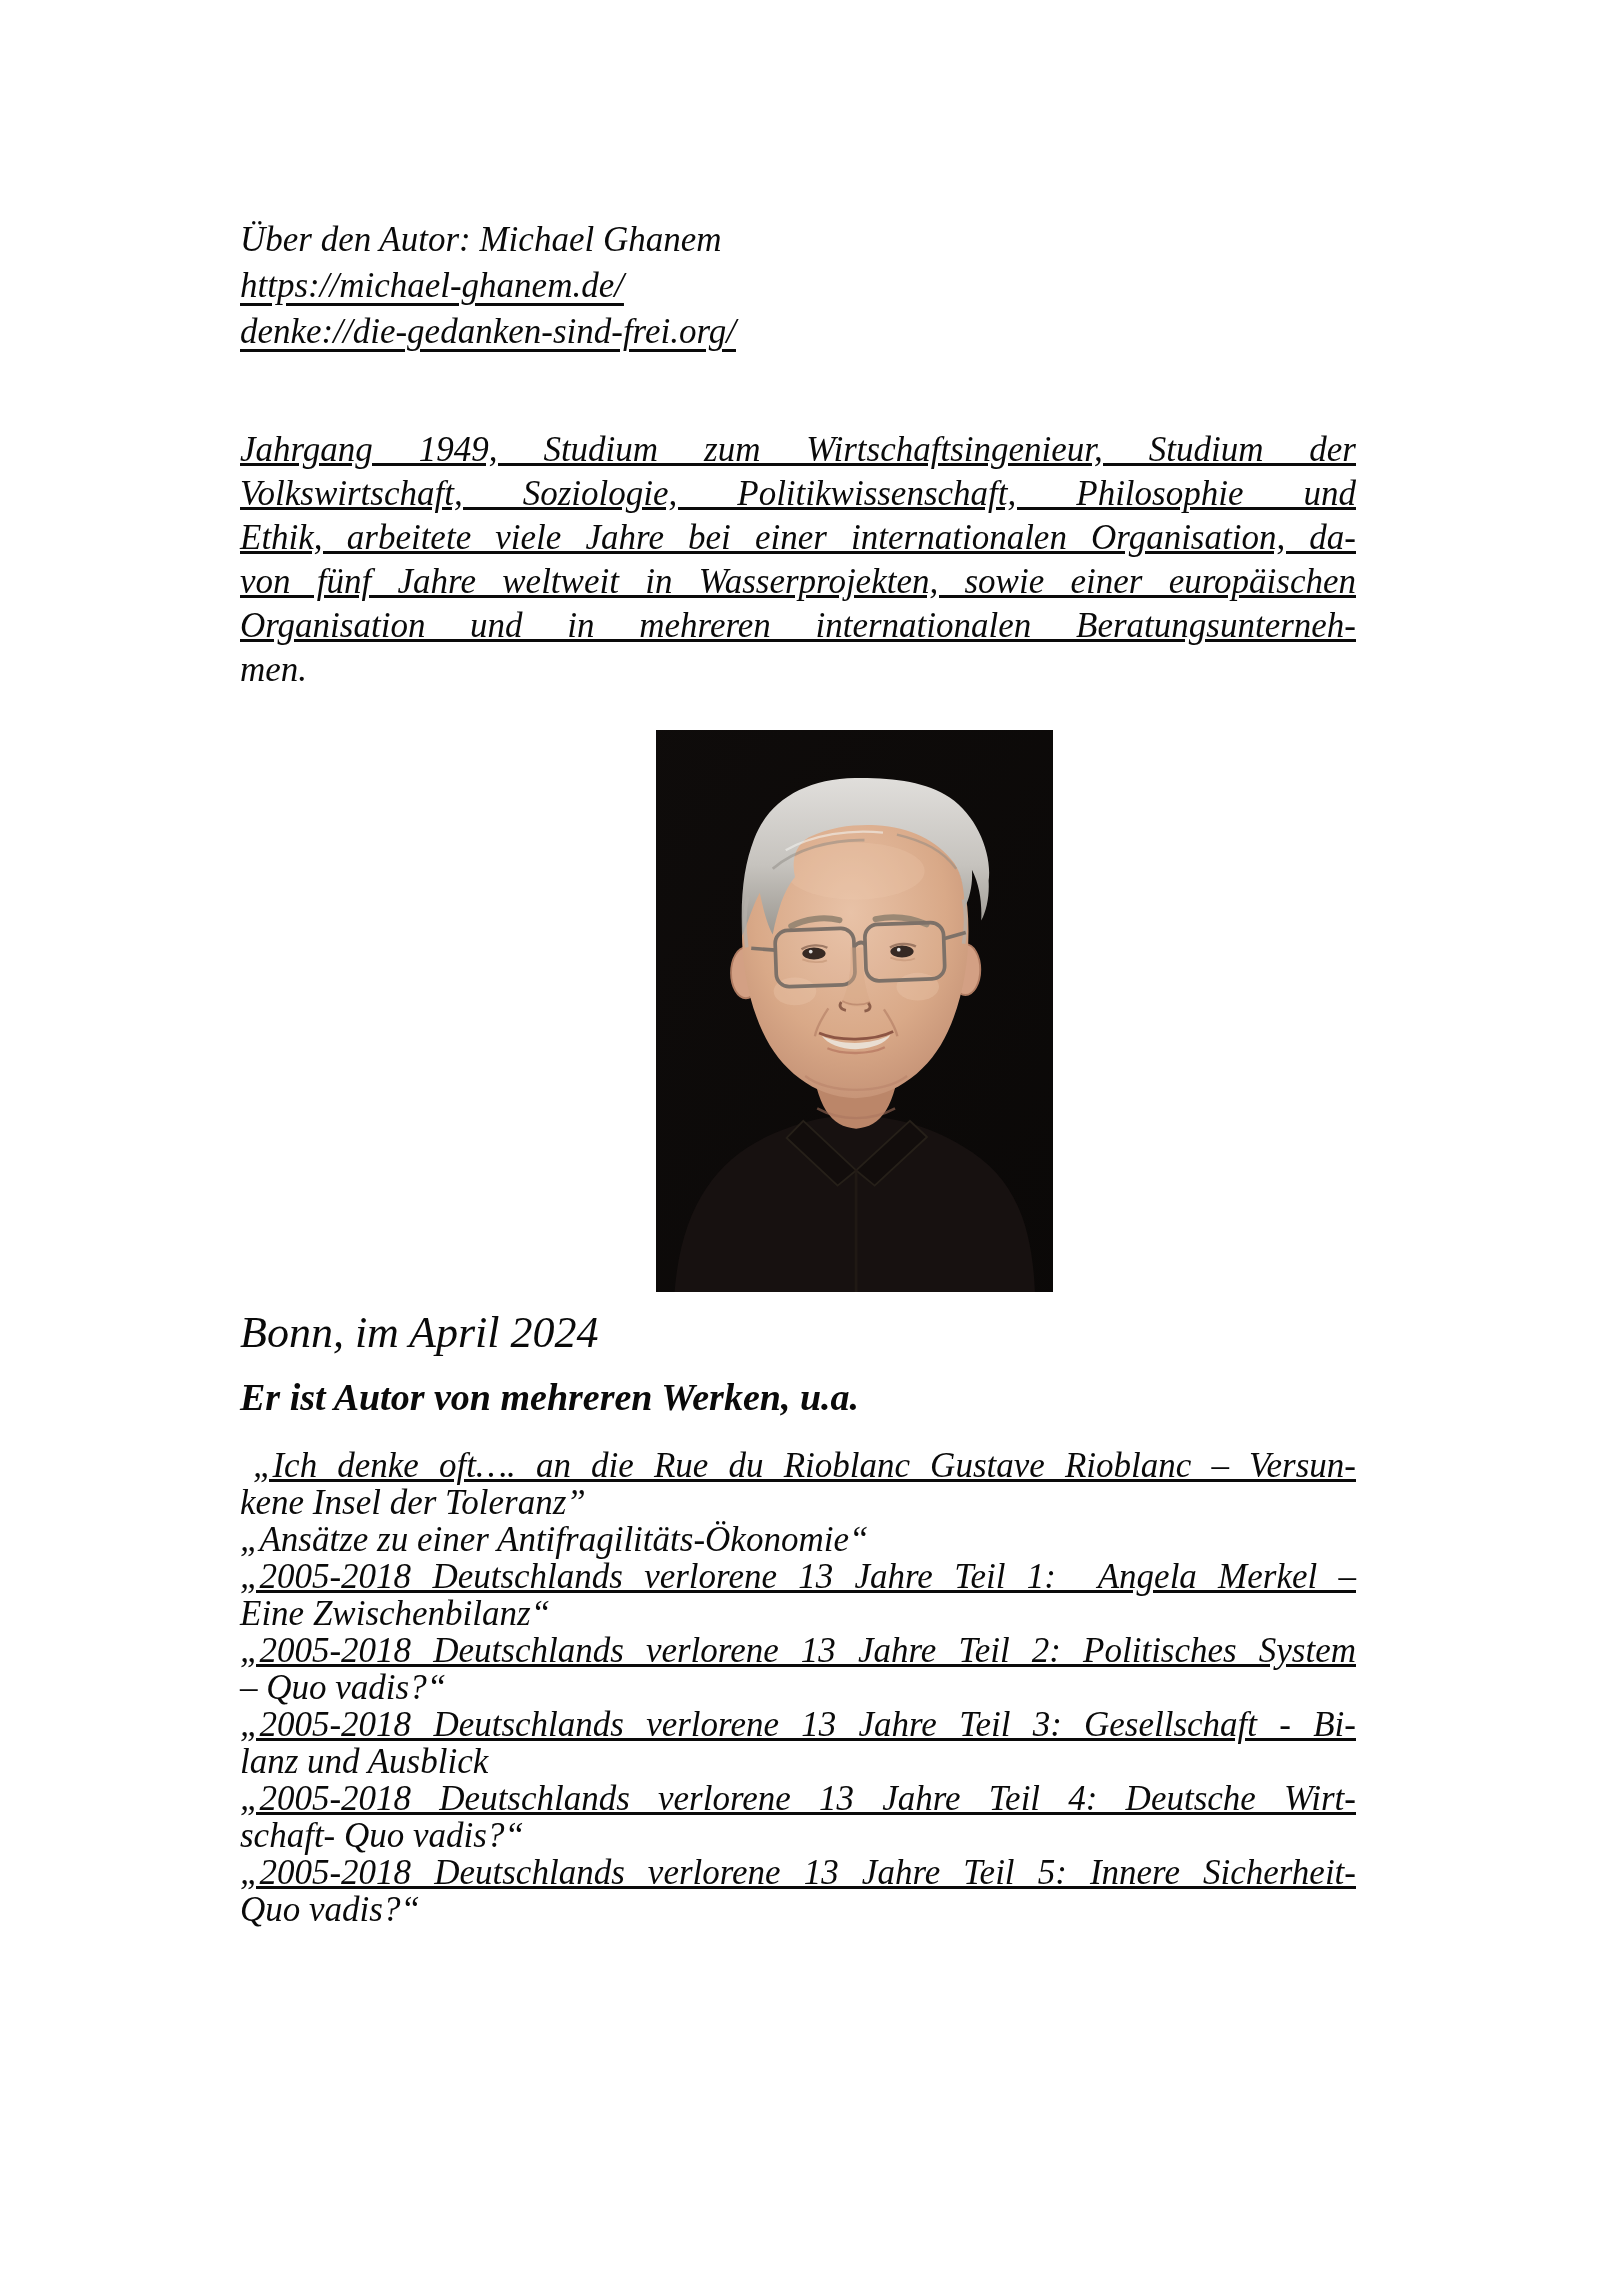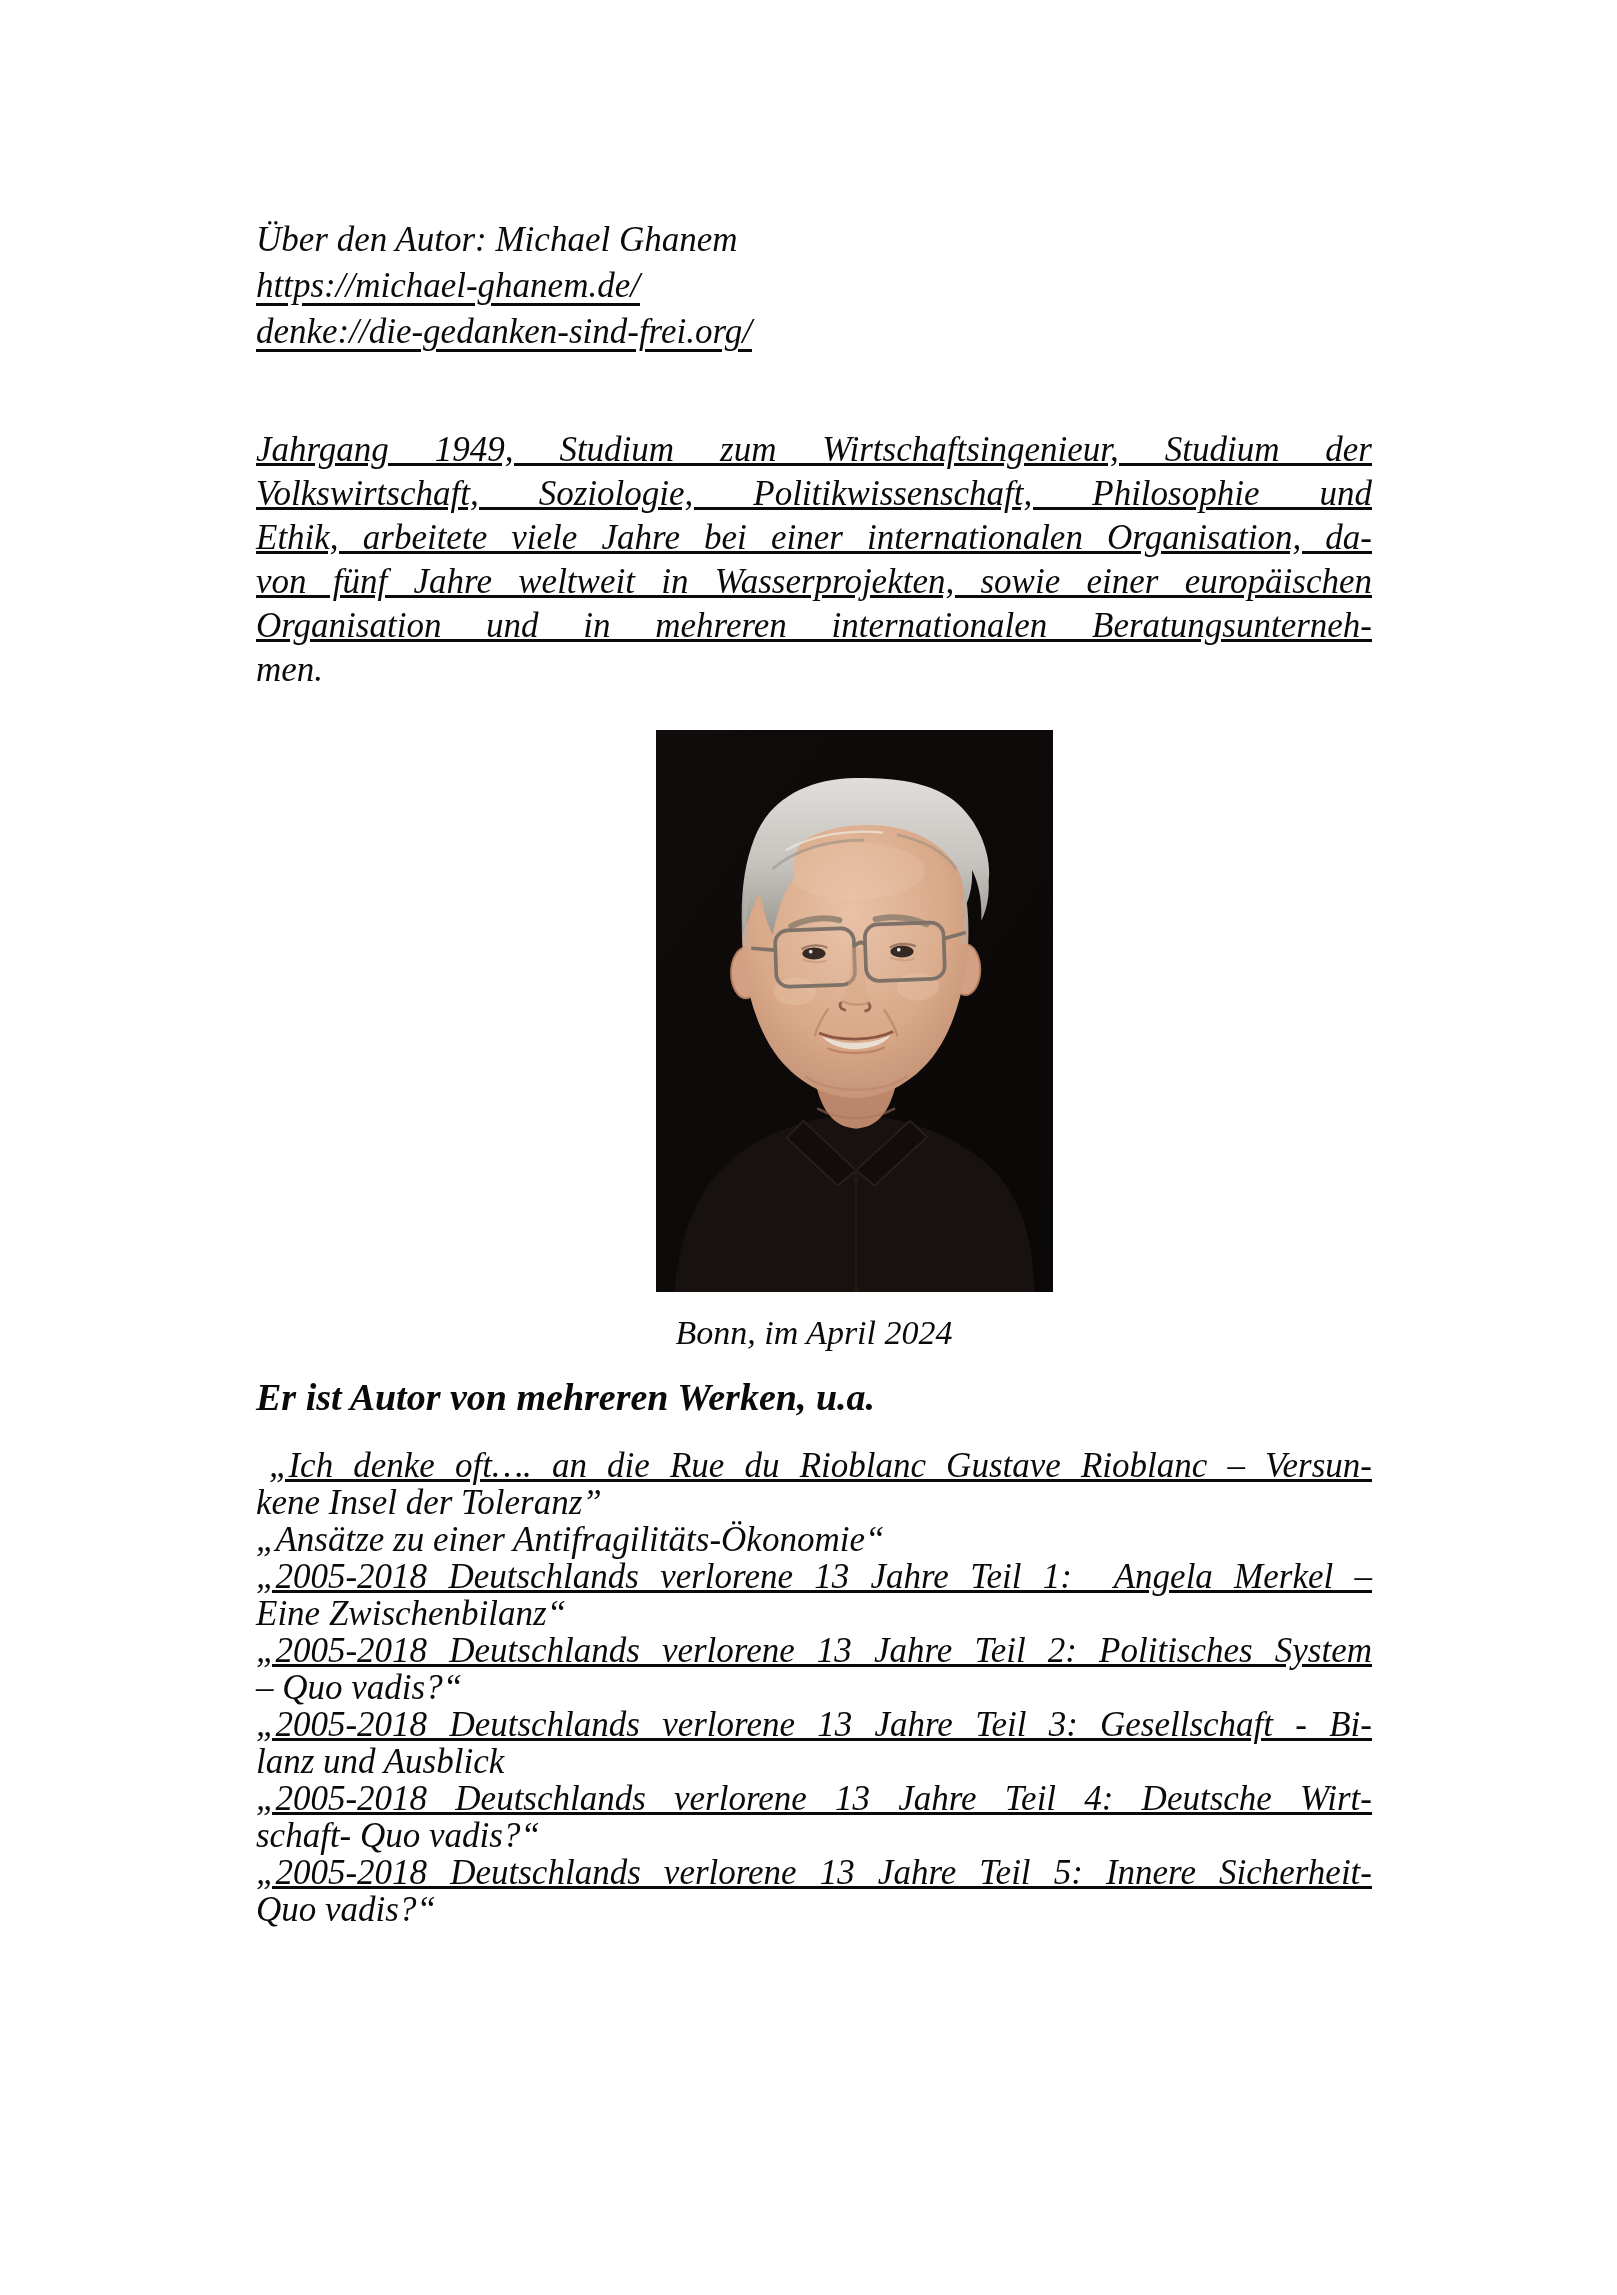--- a/index.html
+++ b/index.html
@@ -1,26 +1,26 @@
 <!DOCTYPE html>
 <html style="font-size:7.4px"><head>
 <meta charset="utf-8">
 <title>Document</title>
 <style>
   html,body{margin:0;padding:0;background:#ffffff;}
   .page{position:relative;width:1618px;height:2295px;background:var(--page-bg,#fff);
         font-family:"Liberation Serif","DejaVu Serif",serif;font-style:italic;
         color:var(--text,#0a0a0a);overflow:hidden;}
-  .block{position:absolute;left:256px;width:1116px;}
+  .block{position:absolute;left:240px;width:1116px;}
   .line{min-height:1em;}
   .j{text-align:justify;text-align-last:justify;text-decoration:underline;}
   .ind{padding-left:13px;}
   #header{top:217px;font-size:35px;line-height:46px;}
   #bio{top:428px;font-size:35px;line-height:44px;}
-  #caption{top:1311px;font-size:34px;line-height:44px;text-align:center;}
+  #caption{top:1311px;font-size:44px;line-height:44px;}
   #works-intro{top:1375px;font-size:38px;line-height:44px;font-weight:bold;}
   #works{top:1447px;font-size:35px;line-height:37px;}
   a.doc-link{color:inherit;text-decoration:underline;
              text-decoration-thickness:3.2px;text-underline-offset:5.6px;}
   #photo{position:absolute;left:656px;top:730px;width:397px;height:562px;}
   #photo svg{display:block;width:100%;height:100%;}
 </style>
 </head>
 <body>
 

